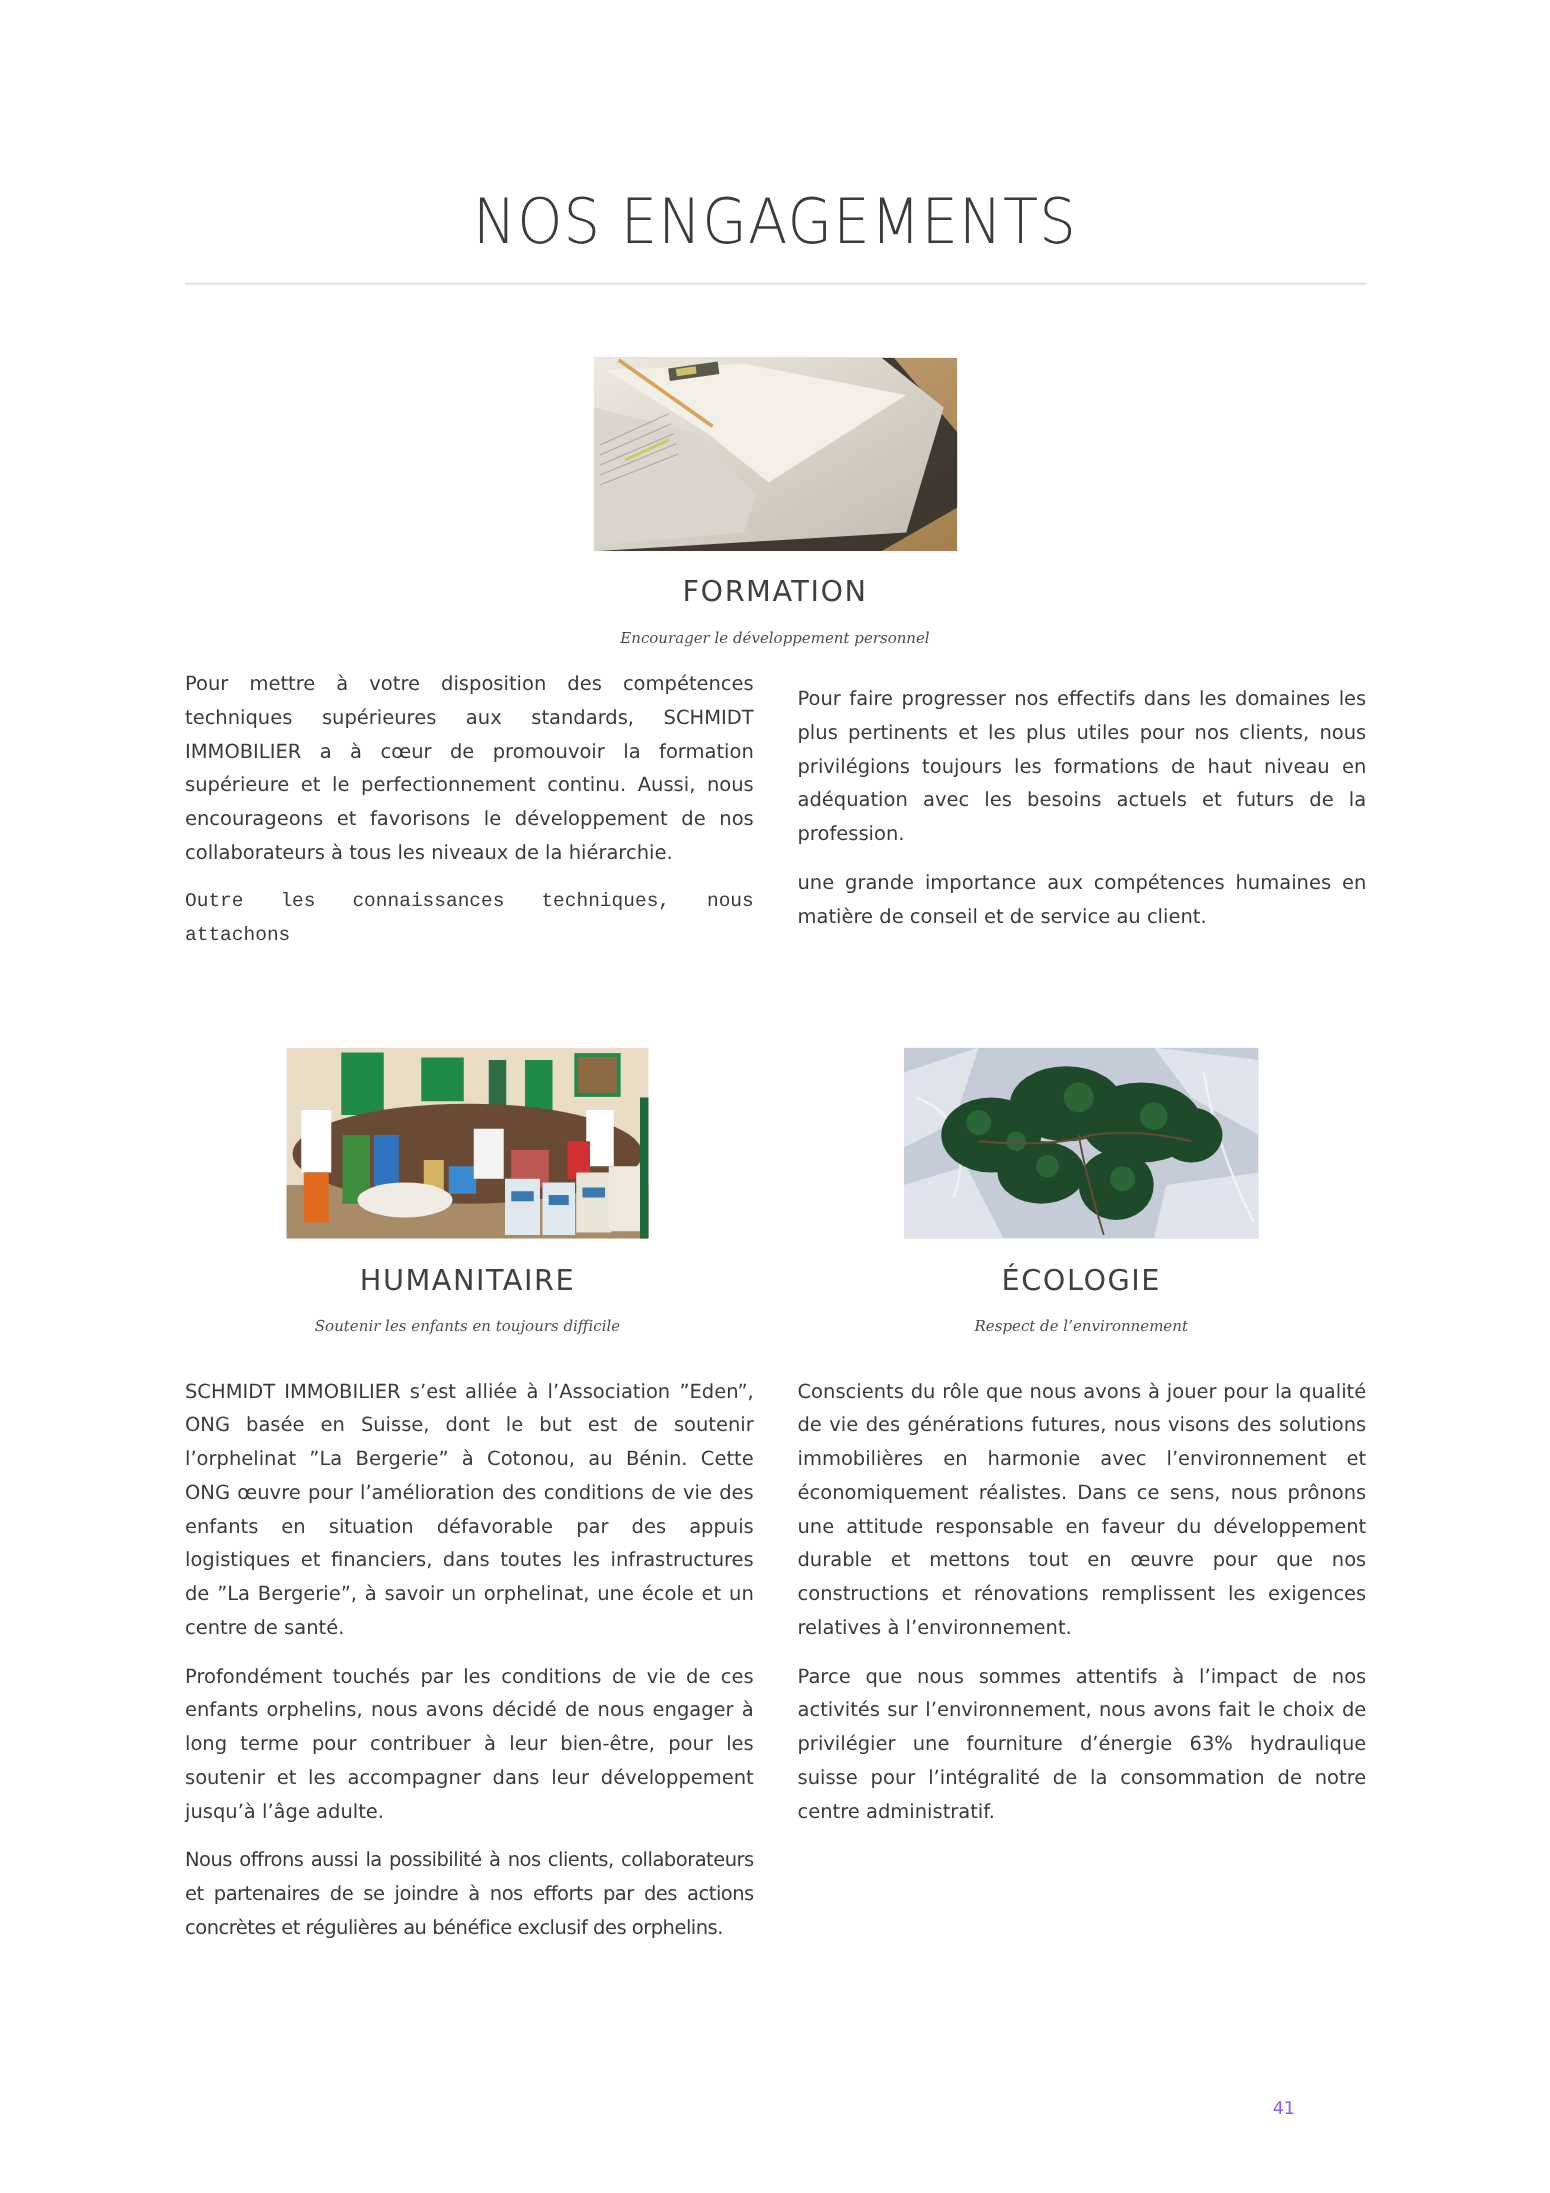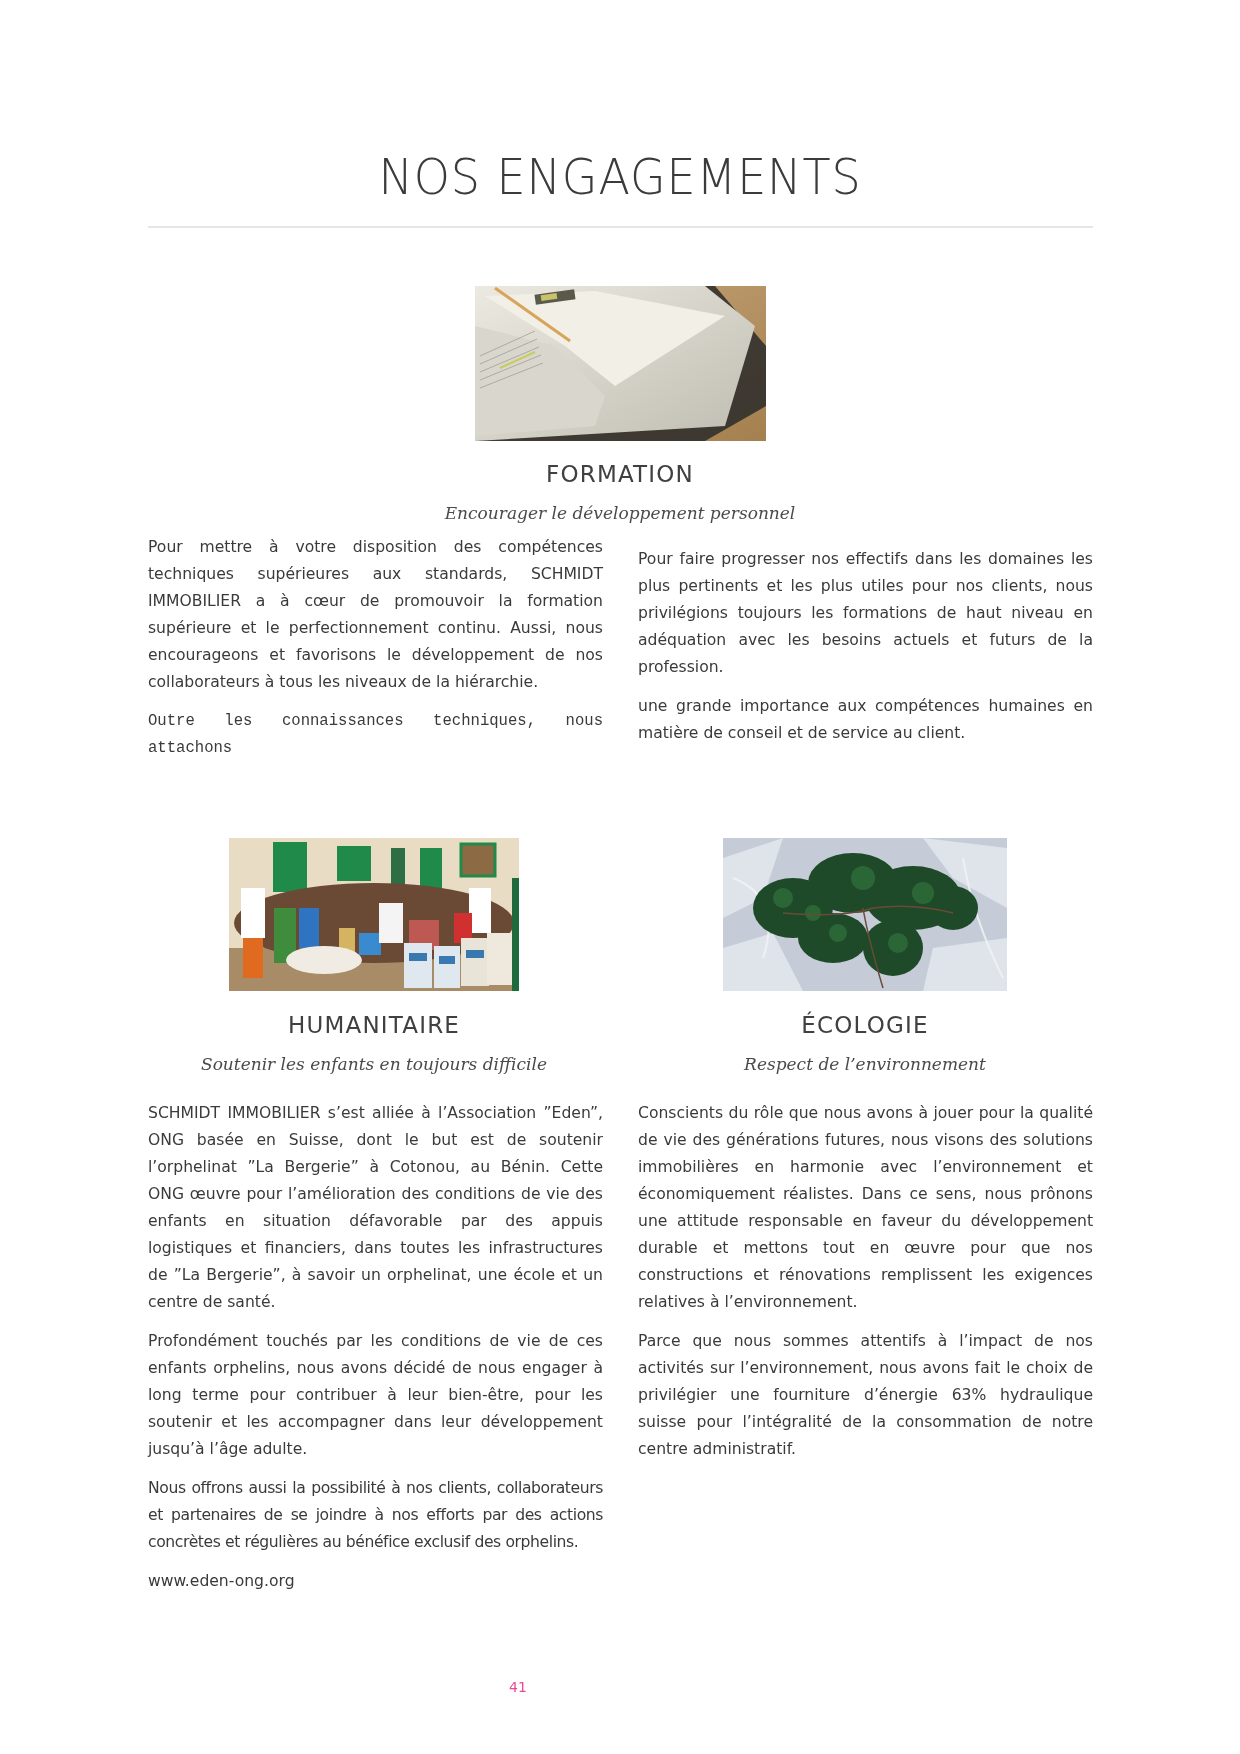--- a/index.html
+++ b/index.html
@@ -7,27 +7,27 @@
          font-family: "DejaVu Sans", sans-serif; color: #3a3a3a; }
   .page-title { position: absolute; left: 0; width: 1240px; top: 148px; text-align: center;
          font-family: "DejaVu Sans", sans-serif; font-weight: 200; font-size: 50px; letter-spacing: 1px;
          color: #3b3b3b; margin: 0; transform: scaleX(0.92); transform-origin: center; }
   .title-rule { position: absolute; left: 148px; width: 945px; top: 226px; height: 2px; background: #e6e6e6; }
 
   .photo { position: absolute; overflow: hidden; }
   .section-heading { position: absolute; text-align: center; font-family: "DejaVu Sans", sans-serif;
          font-size: 23px; letter-spacing: 1.2px; color: #404040; margin: 0; font-weight: 400; }
   .section-sub { position: absolute; text-align: center; font-family: "DejaVu Serif", serif;
-         font-style: italic; font-size: 17px; color: #4a4a4a; margin: 0; }
+         font-style: italic; font-size: 12px; color: #4a4a4a; margin: 0; }
   .col { position: absolute; width: 455px; font-family: "DejaVu Sans", sans-serif; font-size: 15.6px;
          line-height: 27px; color: #3a3a3a; text-align: justify; hyphens: manual; }
   .col p { margin: 0 0 12px 0; }
   .link { color: #3a3a3a; text-decoration: none; }
-  .page-number { position: absolute; top: 1679px; left: 0; width: 1036px; text-align: center;
-         font-size: 14px; color: #ec4899; }
+  .page-number { position: absolute; top: 1679px; left: 0; width: 1036px; text-align: right;
+         font-size: 14px; color: #8b5cf6; }
 </style>
 </head>
 <body>
 
 <h1 class="page-title">NOS ENGAGEMENTS</h1>
 <div class="title-rule"></div>
 
 <div class="photo" style="left:475px; top:286px; width:291px; height:155px;" title="Livres ouverts empilés">
   <svg width="291" height="155" viewBox="0 0 291 155">
     <defs>
@@ -103,21 +103,20 @@
     <rect x="283" y="40" width="7" height="113" fill="#1f6a3a"></rect>
   </svg>
 </div>
 <h2 class="section-heading" style="left:174px; width:400px; top:1012px;">HUMANITAIRE</h2>
 <p class="section-sub" style="left:124px; width:500px; top:1054px;">Soutenir les enfants en toujours difficile</p>
 
 <div class="col" style="left:148px; top:1100px;">
   <p>SCHMIDT IMMOBILIER s’est alliée à l’Association ”Eden”, ONG basée en Suisse, dont le but est de soutenir l’orphelinat ”La Bergerie” à Cotonou, au Bénin. Cette ONG œuvre pour l’amélioration des conditions de vie des enfants en situation défavorable par des appuis logistiques et financiers, dans toutes les in­frastructures de ”La Bergerie”, à savoir un orphelinat, une école et un centre de santé.</p>
   <p>Profondément touchés par les conditions de vie de ces enfants orphelins, nous avons décidé de nous engager à long terme pour contribuer à leur bien-être, pour les soutenir et les accompagner dans leur développement jusqu’à l’âge adulte.</p>
   <p style="letter-spacing:-0.4px;">Nous offrons aussi la possibilité à nos clients, collaborateurs et partenaires de se joindre à nos efforts par des actions concrètes et régulières au bénéfice exclusif des orphelins.</p>
-  <p><a class="link">www.eden-ong.org</a></p>
 </div>
 
 <div class="photo" style="left:723px; top:838px; width:284px; height:153px;" title="Arbuste vert poussant sur une roche">
   <svg width="284" height="153" viewBox="0 0 284 153">
     <rect width="284" height="153" fill="#c5ccd8"></rect>
     <g fill="#e6e9ef" opacity="0.8">
       <polygon points="0,20 60,0 40,60 0,80"></polygon>
       <polygon points="200,0 284,10 284,70 230,40"></polygon>
       <polygon points="0,110 50,95 80,153 0,153"></polygon>
       <polygon points="210,110 284,100 284,153 200,153"></polygon>

